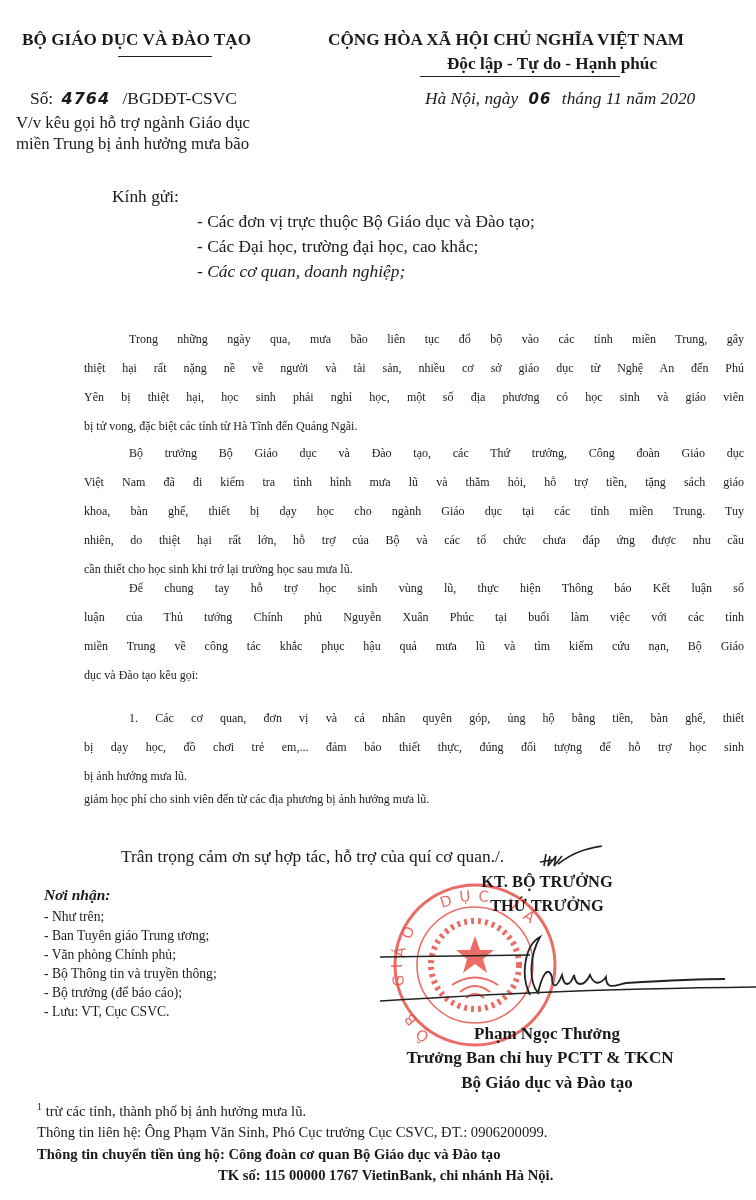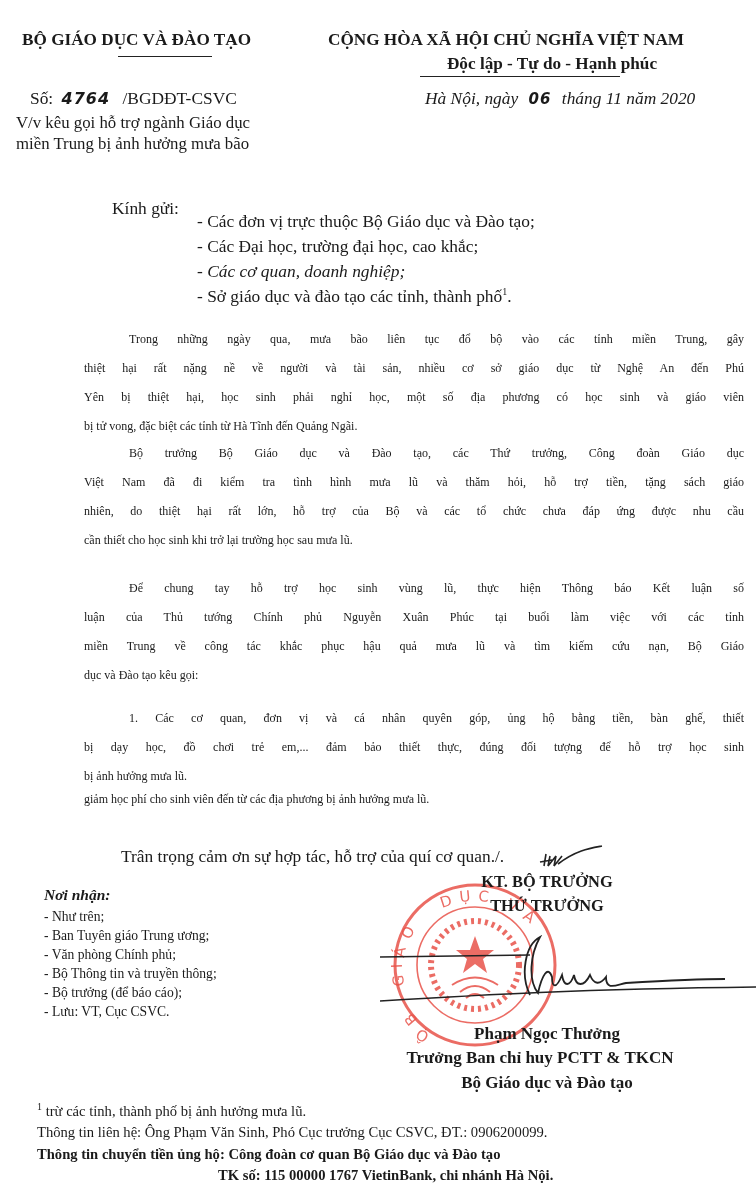--- a/index.html
+++ b/index.html
@@ -49,38 +49,38 @@
 </div>
 <div class="abs t16" style="left:16px; top:112px; font-size:16.8px;">V/v kêu gọi hỗ trợ ngành Giáo dục</div>
 <div class="abs t16" style="left:16px; top:133px; font-size:16.8px;">miền Trung bị ảnh hưởng mưa bão</div>
 
 <div class="abs ital" style="left:425px; top:88px; font-size:17.4px; white-space:nowrap;">
   <span>Hà Nội, ngày</span>
   <span class="hand" style="font-size:15px; margin:16px 6px;">06</span>
   <span>tháng 11 năm 2020</span>
 </div>
 
-<div class="abs" style="left:112px; top:186px; font-size:17.4px;margin-top:12px;">Kính gửi:</div>
+<div class="abs" style="left:112px; top:186px; font-size:17.4px;">Kính gửi:</div>
 <div class="abs" style="left:197px; top:211px;">
   <span class="recv-item" style="margin-bottom:4px;">- Các đơn vị trực thuộc Bộ Giáo dục và Đào tạo;</span>
   <span class="recv-item" style="margin-bottom:4px;">- Các Đại học, trường đại học, cao khắc;</span>
   <span class="recv-item" style="margin-bottom:4px;font-style:italic;">- Các cơ quan, doanh nghiệp;</span>
-  <span class="recv-item"><span>- Sở giáo dục và đào tạo các tỉnh, thành phố</span><sup>1</sup><span>.</span></span>
 </div>
 
 <div class="para" style="top:325px; text-indent:0;">
   <span class="ln" style="padding-left:45px;">Trong những ngày qua, mưa bão liên tục đổ bộ vào các tỉnh miền Trung, gây</span>
   <span class="ln">thiệt hại rất nặng nề về người và tài sản, nhiều cơ sở giáo dục từ Nghệ An đến Phú</span>
   <span class="ln">Yên bị thiệt hại, học sinh phải nghỉ học, một số địa phương có học sinh và giáo viên</span>
   <span class="ln last">bị tử vong, đặc biệt các tỉnh từ Hà Tĩnh đến Quảng Ngãi.</span>
 </div>
 
 <div class="para" style="top:439px; text-indent:0;">
   <span class="ln" style="padding-left:45px;">Bộ trưởng Bộ Giáo dục và Đào tạo, các Thứ trưởng, Công đoàn Giáo dục</span>
   <span class="ln">Việt Nam đã đi kiểm tra tình hình mưa lũ và thăm hỏi, hỗ trợ tiền, tặng sách giáo</span>
+  <span class="ln">khoa, bàn ghế, thiết bị dạy học cho ngành Giáo dục tại các tỉnh miền Trung. Tuy</span>
   <span class="ln">nhiên, do thiệt hại rất lớn, hỗ trợ của Bộ và các tổ chức chưa đáp ứng được nhu cầu</span>
   <span class="ln last">cần thiết cho học sinh khi trở lại trường học sau mưa lũ.</span>
 </div>
 
 <div class="para" style="top:574px; text-indent:0;">
   <span class="ln" style="padding-left:45px;">Để chung tay hỗ trợ học sinh vùng lũ, thực hiện Thông báo Kết luận số</span>
   <span class="ln">luận của Thủ tướng Chính phủ Nguyễn Xuân Phúc tại buổi làm việc với các tỉnh</span>
   <span class="ln">miền Trung về công tác khắc phục hậu quả mưa lũ và tìm kiếm cứu nạn, Bộ Giáo</span>
   <span class="ln last">dục và Đào tạo kêu gọi:</span>
 </div>

